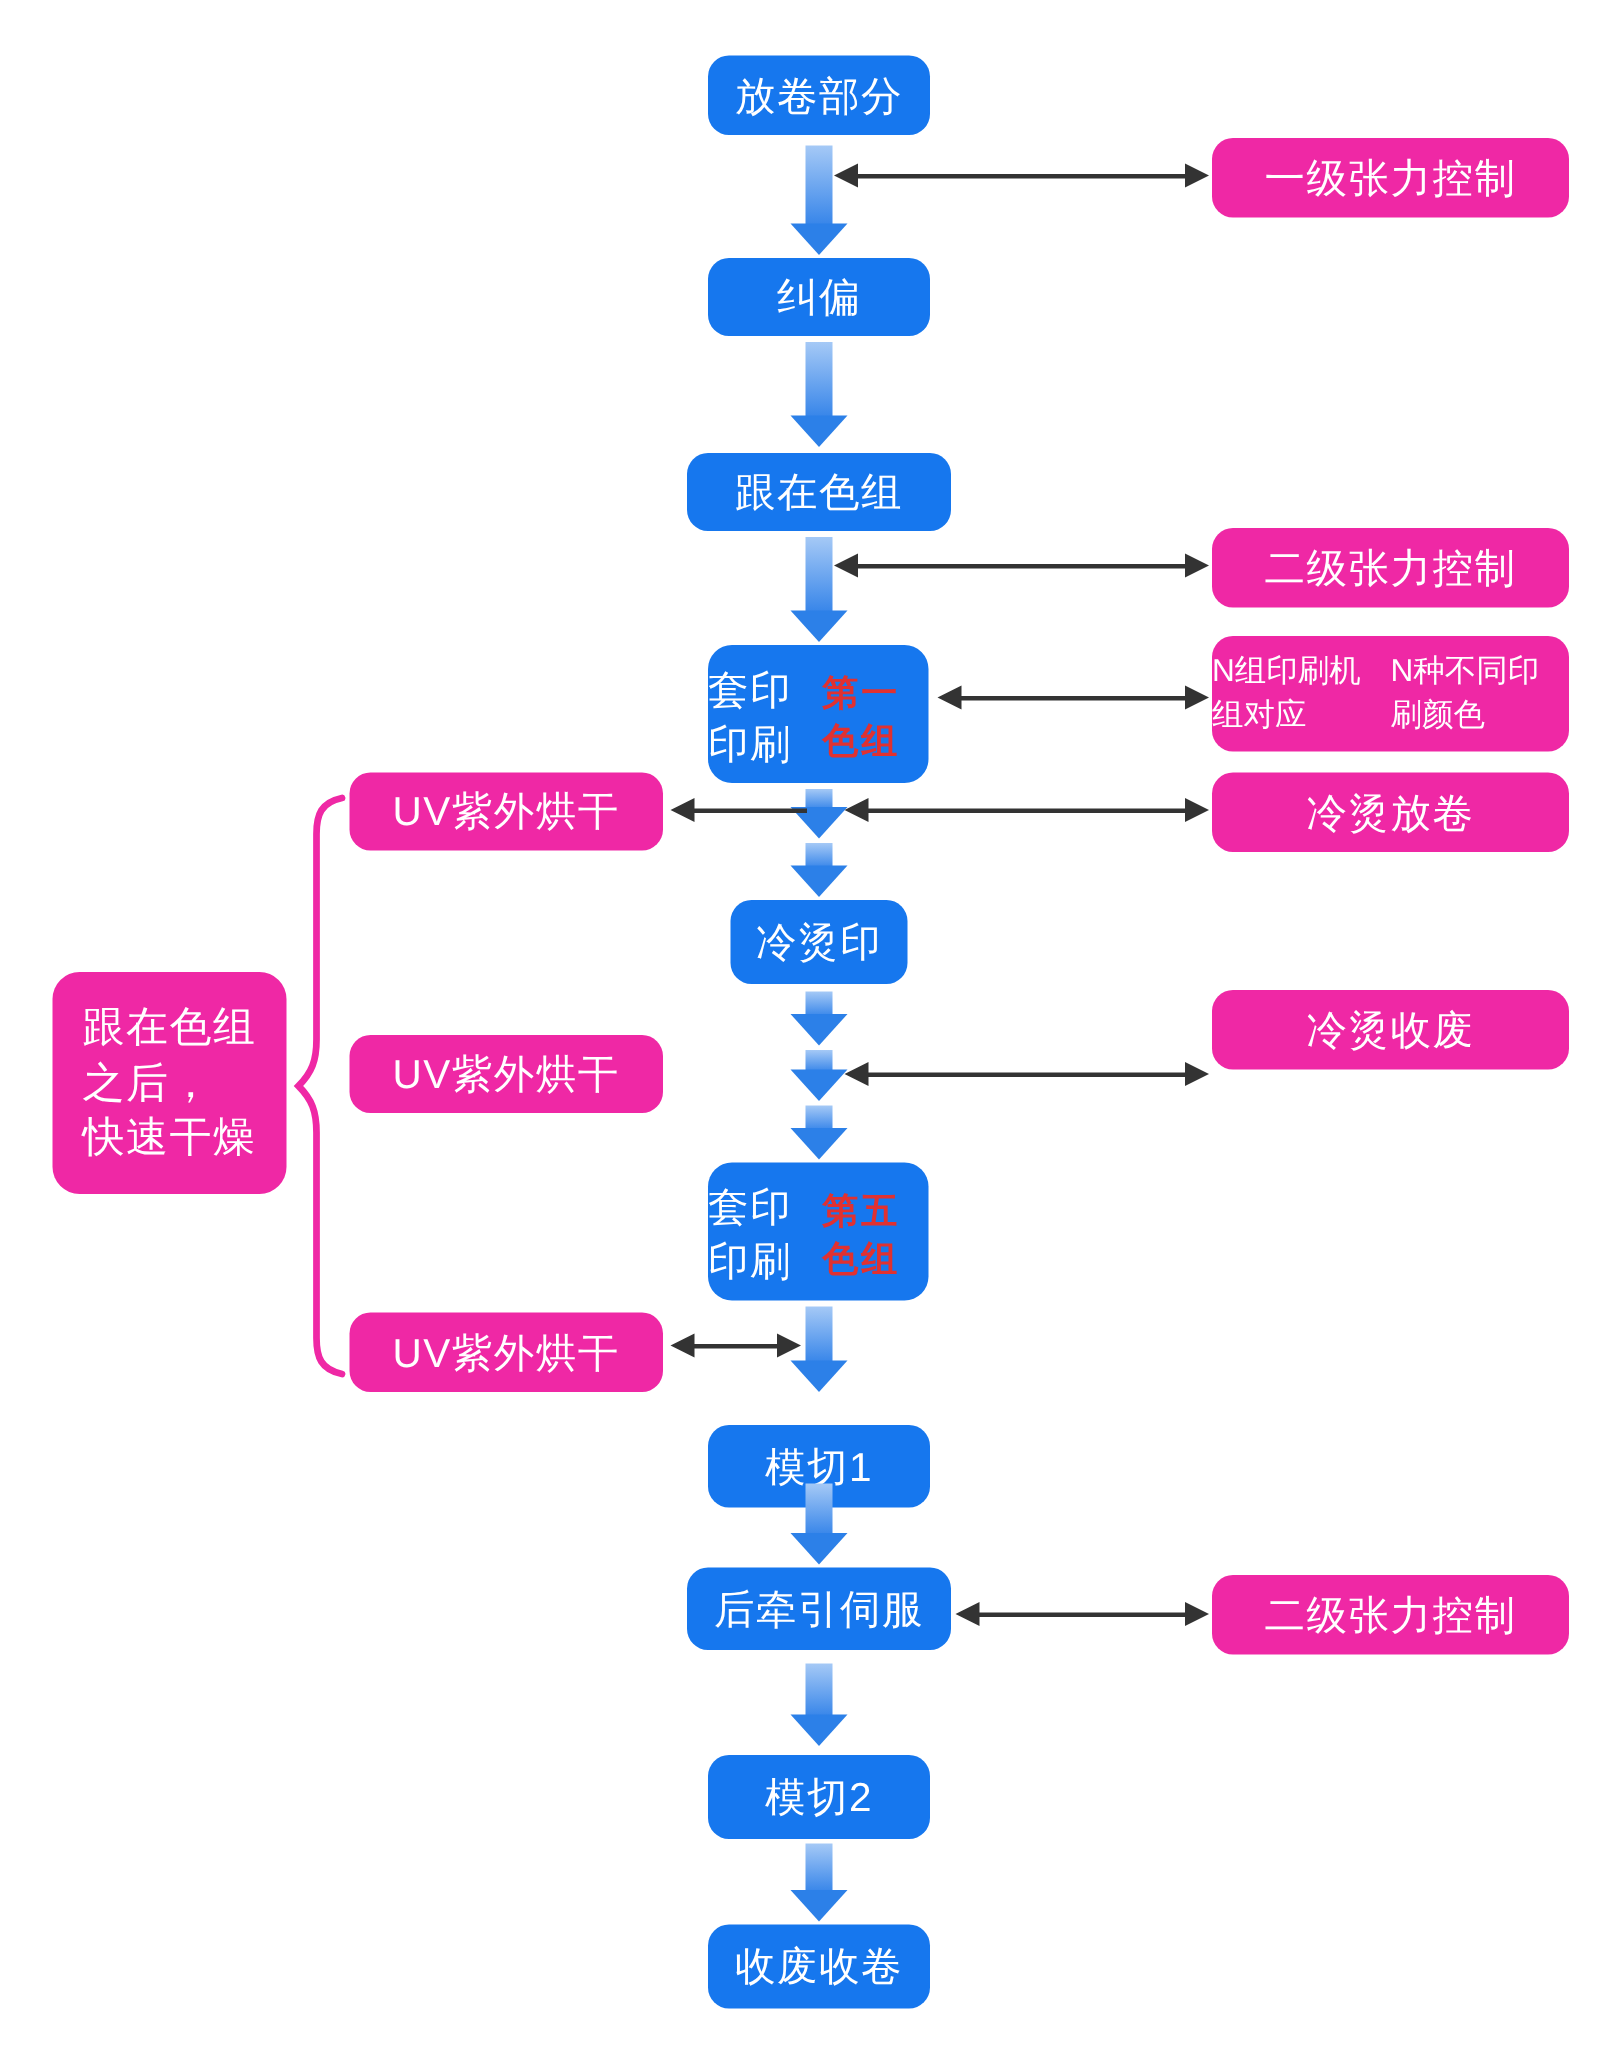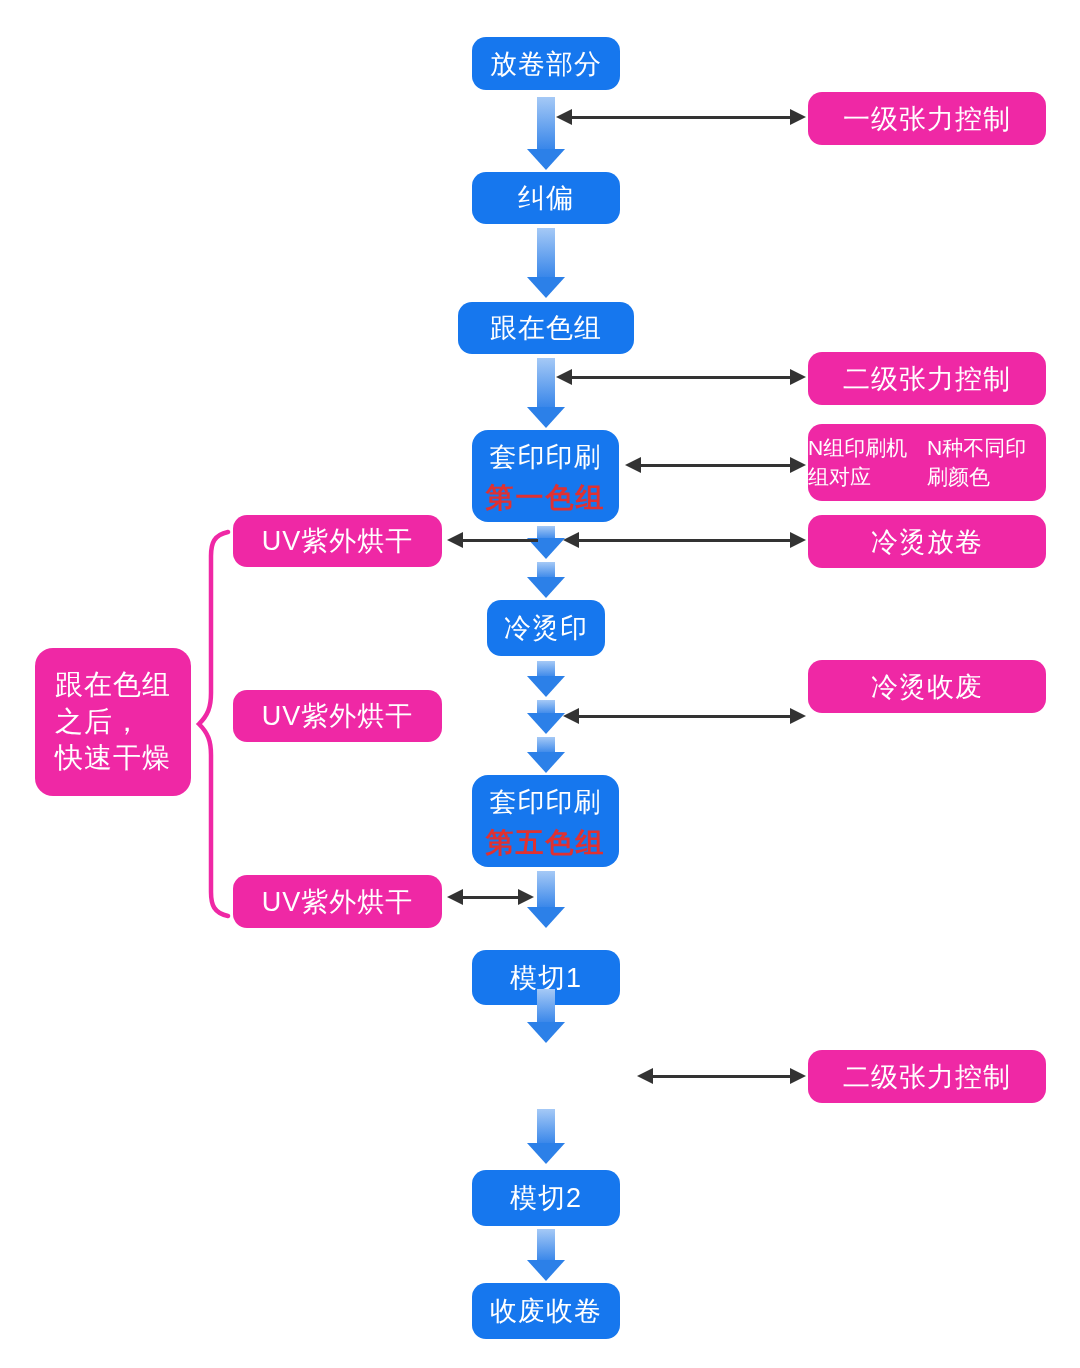--- a/index.html
+++ b/index.html
@@ -2,23 +2,23 @@
 <html><head>
 <meta charset="utf-8">
 <style>
   html,body{margin:0;padding:0;background:#ffffff;}
   #canvas{position:relative;width:1080px;height:1368px;background:#ffffff;overflow:hidden;
           font-family:"Liberation Sans","DejaVu Sans",sans-serif;}
   .node{position:absolute;display:flex;align-items:center;justify-content:center;
         color:#ffffff;font-size:27px;letter-spacing:1px;border-radius:14px;box-sizing:border-box;}
   .blue{background:#1677ee;}
   .pink{background:#ef28a5;}
-  .stack{flex-direction:column;}
+  .stack{flex-direction:row;}
   .stack .main-label{margin-top:4px;}
-  .sub-label{font-size:28px;font-weight:700;color:#e03131;margin-top:4px;letter-spacing:2px;}
+  .sub-label{font-size:24px;font-weight:700;color:#e03131;margin-top:4px;letter-spacing:2px;}
   .two-line{font-size:21px;line-height:1.35;letter-spacing:0;justify-content:space-between;}
   .note-box{flex-direction:column;align-items:flex-start;justify-content:center;
             padding-left:22px;font-size:28px;line-height:1.32;border-radius:18px;}
   
   .va{position:absolute;width:38px;}
   .va .sh{position:absolute;left:10px;top:0;bottom:19px;width:18px;
           background:linear-gradient(180deg,#a5c9f6 0%,#3584e9 100%);}
   .va .hd{position:absolute;bottom:0;left:0;width:0;height:0;
           border-left:19px solid transparent;border-right:19px solid transparent;
           border-top:21px solid #2c80e8;}
@@ -50,20 +50,23 @@
   </div>
   <div class="node blue" style="left:487px;top:600px;width:118px;height:56px;">
     <span>冷烫印</span>
   </div>
   <div class="node blue stack" style="left:472px;top:775px;width:147px;height:92px;border-radius:16px;">
     <span class="main-label">套印印刷</span>
     <span class="sub-label">第五色组</span>
   </div>
   <div class="node blue" style="left:472px;top:950px;width:148px;height:55px;">
     <span>模切1</span>
+  </div>
+  <div class="node blue" style="left:458px;top:1045px;width:176px;height:55px;">
+    <span>后牵引伺服</span>
   </div>
   <div class="node blue" style="left:472px;top:1170px;width:148px;height:56px;">
     <span>模切2</span>
   </div>
   <div class="node blue" style="left:472px;top:1283px;width:148px;height:56px;">
     <span>收废收卷</span>
   </div>
 
   <div class="node pink" style="left:808px;top:92px;width:238px;height:53px;">
     <span>一级张力控制</span>

